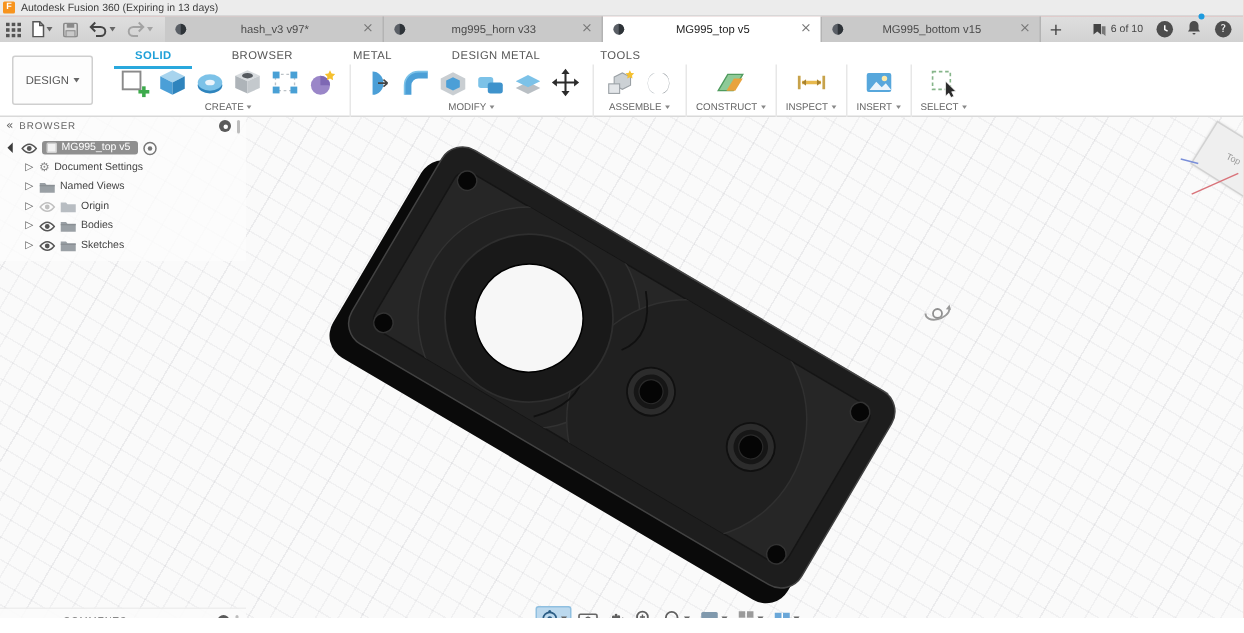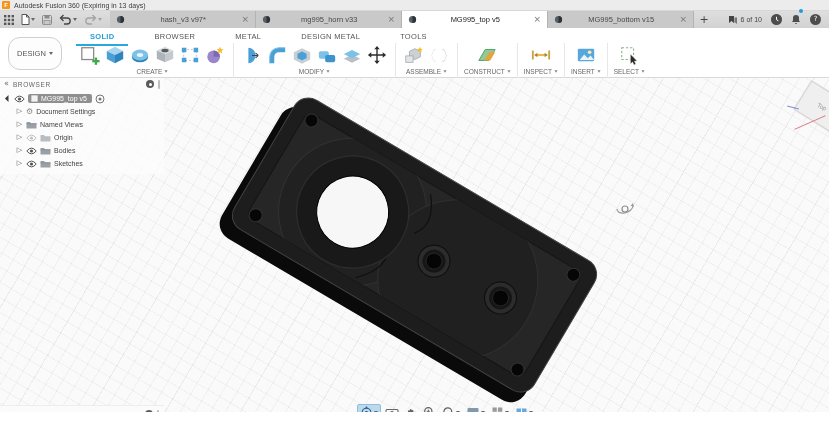--- a/index.html
+++ b/index.html
@@ -28,21 +28,21 @@
   .job-badge { display:flex; align-items:center; gap:3px; font-size:7px; color:#444; cursor:pointer; }
   .circ-btn { width:11px; height:11px; border-radius:50%; background:#4d4d4d; color:#fff; font-size:7px; line-height:11px; text-align:center; cursor:pointer; position:relative; }
   .bell-wrap { position:relative; cursor:pointer; }
   .notif-dot { position:absolute; top:-2px; right:-2px; width:4px; height:4px; border-radius:50%; }
 
   
   .ribbon { position:absolute; top:28px; left:0; width:829px; height:50px; background:#ffffff; border-bottom:1px solid #d9d9d9; box-shadow:0 1px 2px rgba(0,0,0,0.08); }
   .rib-tabstrip { position:absolute; top:2px; left:76px; display:flex; gap:12px; }
   .rib-tab { font-size:7.5px; color:#555; padding:2px 14px 3px 14px; letter-spacing:.3px; cursor:pointer; border-bottom:2px solid transparent; white-space:nowrap; }
   .rib-tab.active { color:#1fa0d8; font-weight:bold; border-bottom:2px solid #29a8dd; }
-  .design-btn { position:absolute; top:9px; left:8px; width:54px; height:33px; border:1px solid #cfcfcf; border-radius:12px; background:#fdfdfd; display:flex; align-items:center; justify-content:center; gap:3px; font-size:7.5px; color:#555; cursor:pointer; }
+  .design-btn { position:absolute; top:9px; left:8px; width:54px; height:33px; border:1px solid #cfcfcf; border-radius:2px; background:#fdfdfd; display:flex; align-items:center; justify-content:center; gap:3px; font-size:7.5px; color:#555; cursor:pointer; }
   .rib-groups { position:absolute; top:15px; left:72px; height:35px; display:flex; }
   .rib-group { display:flex; flex-direction:column; align-items:center; padding:0 6px; border-right:1px solid #e7e7e7; }
   .rib-group:last-child { border-right:none; }
   .rib-icons { display:flex; align-items:center; gap:1px; height:24px; }
   .tool-btn { width:24px; height:23px; display:flex; align-items:center; justify-content:center; cursor:pointer; border-radius:2px; }
   .rib-label { display:flex; align-items:center; gap:2px; font-size:6.5px; color:#666; margin-top:1px; cursor:pointer; }
   .rib-label .caret-dn { border-top-color:#888; transform:scale(.8); }
 
   
   .canvas { position:absolute; top:78px; left:0; width:829px; height:344px; background:#fafafa; overflow:hidden; cursor:default; }

